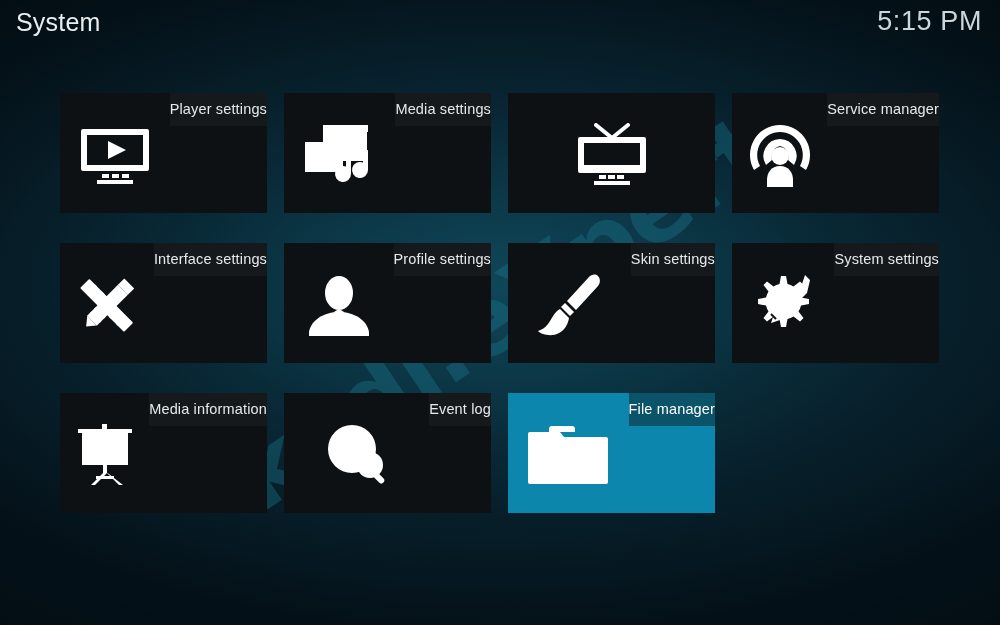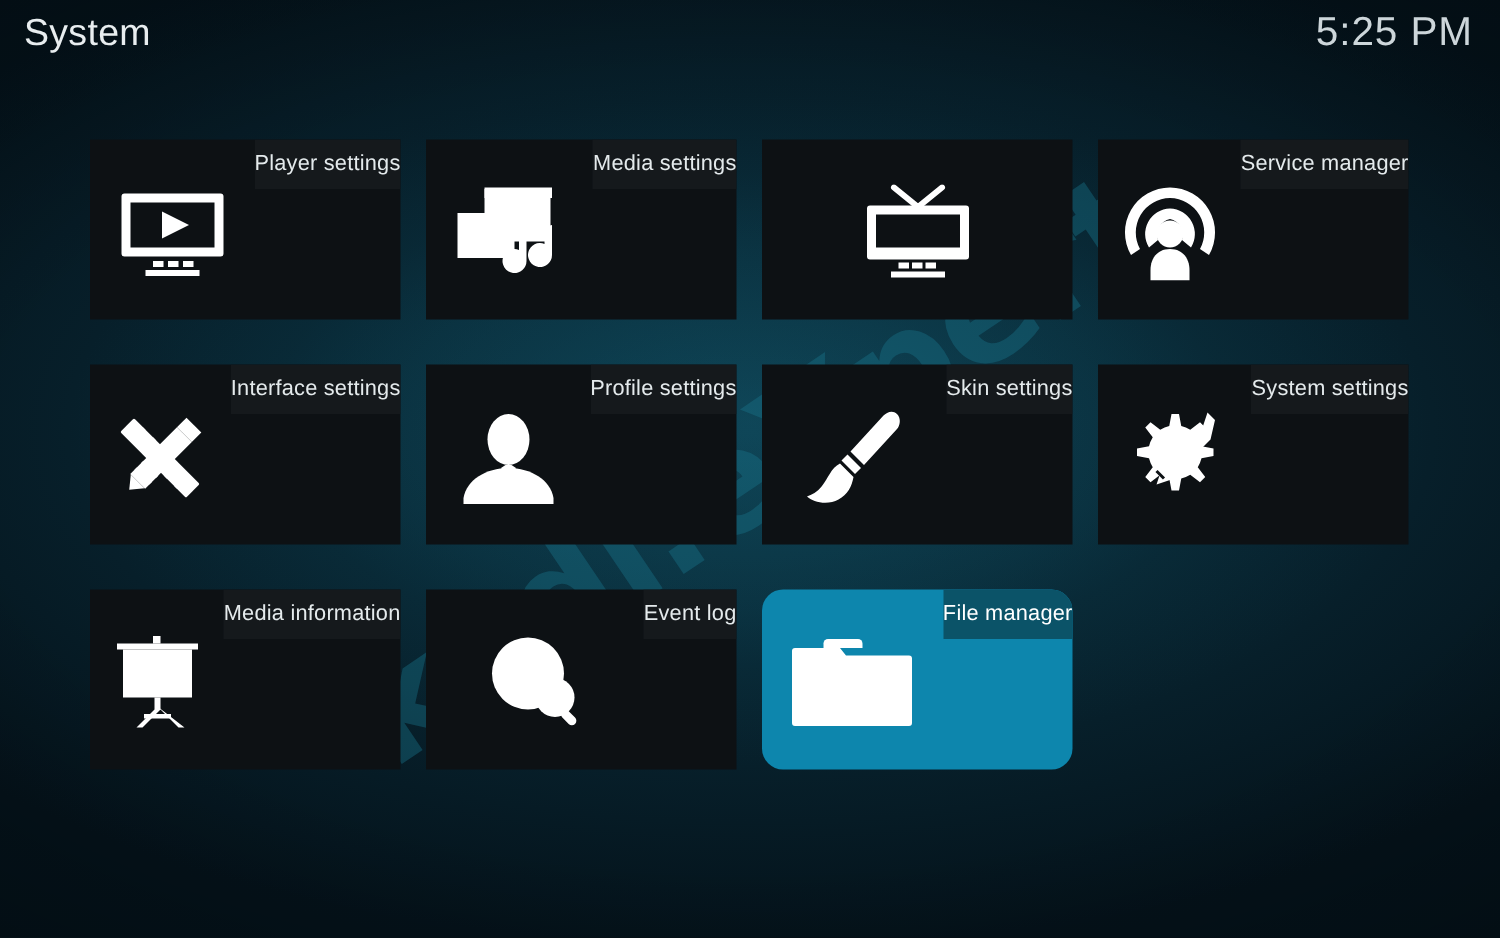--- a/index.html
+++ b/index.html
@@ -71,39 +71,39 @@
   .tile .icon-area {
     flex:1; display:flex; align-items:center; justify-content:center;
     padding-top:4px;
   }
   .tile .tile-label {
     height:33px; line-height:33px; text-align:center;
     background:#15191c;
     color:#e4eaec; font-size:14.5px; font-weight:400;
     letter-spacing:0.15px;
   }
-  .tile.selected { background:#0d86ad;border-radius:14px; }
+  .tile.selected { background:#0d86ad; }
   .tile.selected .tile-label { background:#0b5368; color:#ffffff; }
   .tile svg { display:block; }
   .tile .icon-area svg path,
   .tile .icon-area svg rect,
   .tile .icon-area svg circle,
   .tile .icon-area svg polygon,
   .tile .icon-area svg ellipse { fill:#ffffff; }
 </style>
 </head>
 <body>
 
 <div id="screen">
 
   <div id="watermark">kodi.eXpert</div>
 
   <div id="header">
     <div id="page-title">System</div>
-    <div id="clock">5:25 PM</div>
+    <div id="clock">5:15 PM</div>
   </div>
 
   <div id="grid">
       <div class="tile">
         <div class="icon-area">
           <svg width="72" height="60" viewBox="0 0 72 60">
       <path d="M4 4 h64 a2 2 0 0 1 2 2 v38 a2 2 0 0 1 -2 2 h-64 a2 2 0 0 1 -2 -2 v-38 a2 2 0 0 1 2 -2 z
                M8 10 v30 h56 v-30 z"></path>
       <polygon points="29,16 29,34 47,25"></polygon>
       <rect x="23" y="49" width="7" height="4"></rect>

